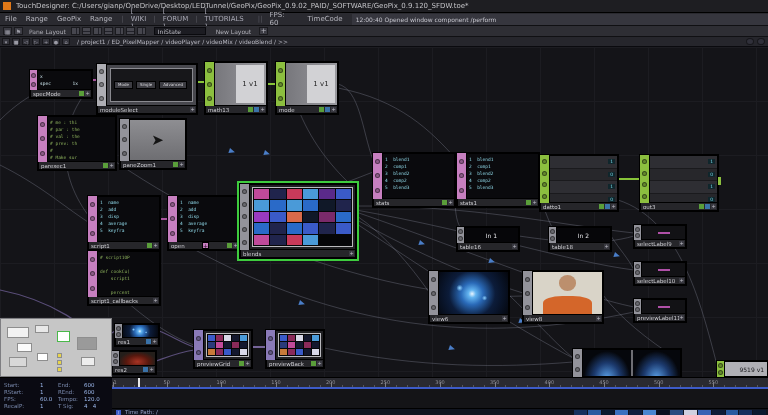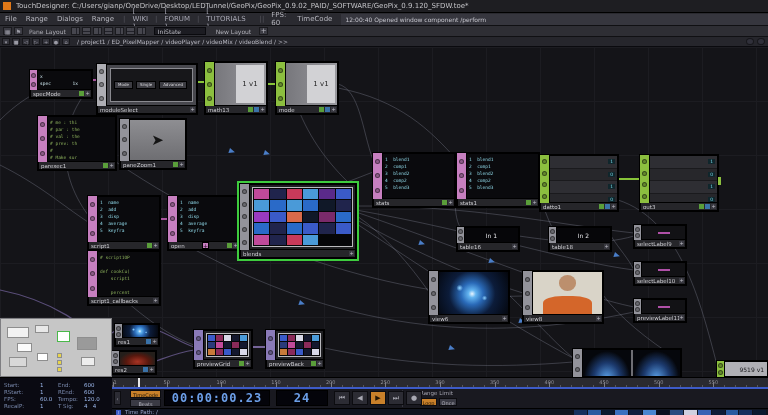--- a/index.html
+++ b/index.html
@@ -9,21 +9,21 @@
   
   .bar{position:absolute;left:0;width:768px;display:flex;align-items:center;box-sizing:border-box;}
   #titlebar{top:0;height:13px;background:#1e1e22;border-bottom:1px solid #000;padding-left:3px;}
   #titlebar .appicon{width:8px;height:8px;background:#e07818;margin-right:5px;flex:0 0 auto;}
   #titlebar .ttl{font-size:7px;color:#c2c2c6;white-space:nowrap;overflow:hidden;}
   #menubar{top:13px;height:13px;background:#2a2a30;border-bottom:1px solid #101013;padding-left:5px;font-size:7px;color:#b4b4bc;}
   #menubar .mi{margin-right:9px;cursor:default;}
   #menubar .sep{color:#55555e;margin-right:7px;}
   #menubar .lnk{color:#a8a8b4;margin-right:7px;}
   #menubar .badge{width:13px;height:7px;background:#c87d28;margin-right:7px;}
-  #menubar .fps{margin-right:8px;color:#b4b4bc;}
+  #menubar .fps{margin-right:20px;color:#b4b4bc;}
   #menubar .chk{width:6px;height:6px;background:#b9c2ba;margin-right:3px;}
   #menubar .status{flex:0 0 auto;width:448px;height:11px;background:#36363e;color:#c4c4cc;
                    font-size:6px;line-height:11px;padding-left:4px;white-space:nowrap;overflow:hidden;}
   #panebar{top:26px;height:11px;background:#2e2e34;border-bottom:1px solid #101013;padding-left:3px;font-size:6px;color:#aeaeb6;}
   #panebar .tic{width:9px;height:8px;background:#3c3c44;border:1px solid #1a1a1e;color:#9a9aa4;
                 font-size:6px;line-height:8px;text-align:center;margin-right:2px;box-sizing:border-box;}
   #panebar .lbl{margin:0 5px 0 4px;white-space:nowrap;}
   #panebar .preset{width:9px;height:8px;background:#46464e;border:1px solid #1a1a1e;margin-right:2px;position:relative;box-sizing:border-box;}
   #panebar .preset i{position:absolute;background:#22222a;}
   #panebar .pv i{left:4px;top:0;width:1px;height:100%;}
@@ -145,21 +145,21 @@
 <div id="stage">
 
   <div class="bar" id="titlebar">
     <span class="appicon"></span>
     <span class="ttl">TouchDesigner: C:/Users/gianp/OneDrive/Desktop/LEDTunnel/GeoPix/GeoPix_0.9.02_PAID/_SOFTWARE/GeoPix_0.9.120_SFDW.toe*</span>
   </div>
 
   <div class="bar" id="menubar">
     <span class="mi">File</span>
     <span class="mi">Range</span>
-    <span class="mi">Dialogs</span>
+    <span class="mi">GeoPix</span>
     <span class="mi">Range</span>
     <span class="sep">|</span>
     <span class="lnk">[ WIKI ]</span>
     <span class="sep">|</span>
     <span class="lnk">[ FORUM ]</span>
     <span class="sep">|</span>
     <span class="lnk">[ TUTORIALS ]</span>
     <span class="badge"></span>
     <span class="sep">||</span>
     <span class="fps">FPS:  60</span>
@@ -860,36 +860,20 @@
       <span class="rl" style="left: 492px;">450</span>
       <span class="rt" style="left: 492px;"></span>
       <span class="rl" style="left: 546.667px;">500</span>
       <span class="rt" style="left: 546.667px;"></span>
       <span class="rl" style="left: 601.333px;">550</span>
       <span class="rt" style="left: 601.333px;"></span>
       <span class="ph" style="left: 26.24px;"></span>
     </div>
   <div id="rangeline"></div>
 
-  <div id="transport">
-    <span class="cbtn">‹</span>
-    <span class="modebtn" id="btn-timecode">TimeCode</span>
-    <span class="modebtn" id="btn-beats">Beats</span>
-    <span class="lcd" id="lcd-time">00:00:00.23</span>
-    <span class="lcd" id="lcd-frame">24</span>
-    <span class="vdiv"></span>
-    <span id="rl-label">Range Limit</span>
-    <span id="btn-loop">Loop</span>
-    <span id="btn-once">Once</span>
-  <span class="tbtn" style="left: 222px;">⏮</span>
-      <span class="tbtn" style="left: 240px;">◀</span>
-      <span class="tbtn on" style="left: 258px;">▶</span>
-      <span class="tbtn" style="left: 276px;">⏭</span>
-      <span class="tbtn" style="left: 294px;">●</span>
-    </div>
 
   <div id="tl-bottom">
     <span class="picon">/</span>
     <span class="ptx">Time Path:  /</span>
     <span id="filmstrip">
         <i style="background: rgb(22, 48, 94);"></i>
         <i style="background: rgb(42, 90, 160);"></i>
         <i style="background: rgb(10, 26, 48);"></i>
         <i style="background: rgb(58, 112, 192);"></i>
         <i style="background: rgb(16, 31, 64);"></i>

